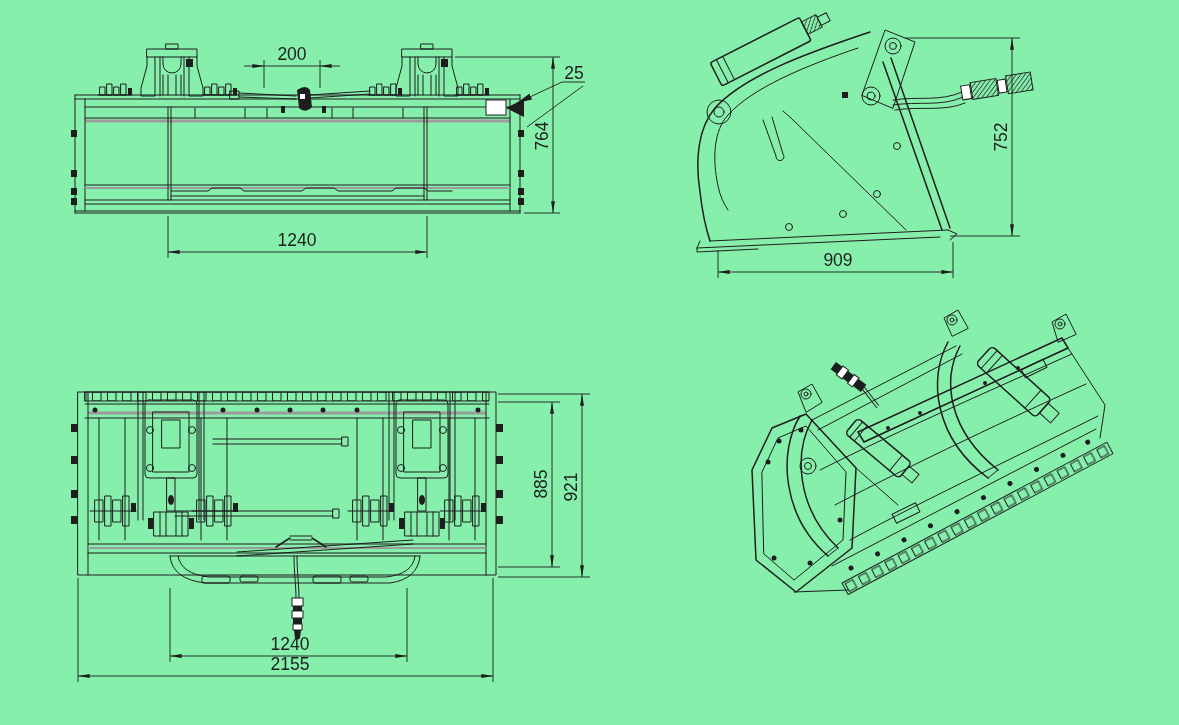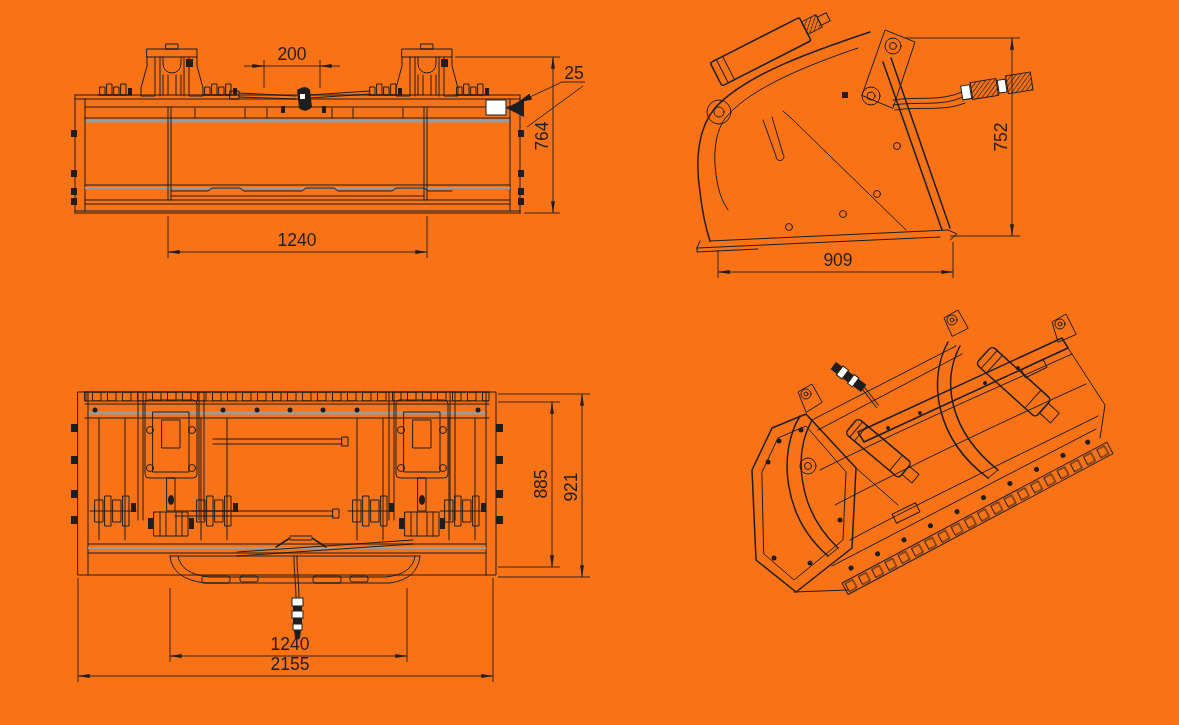--- a/index.html
+++ b/index.html
@@ -1,16 +1,16 @@
 <!DOCTYPE html>
 <html><head>
 <meta charset="utf-8">
 <style>
   html,body { margin:0; padding:0; background:#ffffff; }
-  #canvas { width:1179px; height:725px; background:#f97316; position:relative; overflow:hidden; }
+  #canvas { width:1179px; height:725px; background:#86efac; position:relative; overflow:hidden; }
   .ln  { fill:none; stroke:#1e1e1e; stroke-width:1; stroke-linecap:round; stroke-linejoin:round; }
   .thk { stroke-width:1.5; }
   .fill{ fill:#1e1e1e; stroke:none; }
   .wh  { fill:#ffffff; stroke:#1e1e1e; stroke-width:1; }
   .gry { stroke:#9c9c9c; stroke-width:3; fill:none; }
   .gry2{ stroke:#9c9c9c; stroke-width:2; fill:none; }
   .dim { fill:none; stroke:#1e1e1e; stroke-width:0.9; }
   .hatch { fill:url(#hatch); stroke:#1e1e1e; stroke-width:1; }
   .dimtxt { font-family:"Liberation Sans","DejaVu Sans",sans-serif; font-size:17.5px; fill:#1e1e1e; }
 </style>

